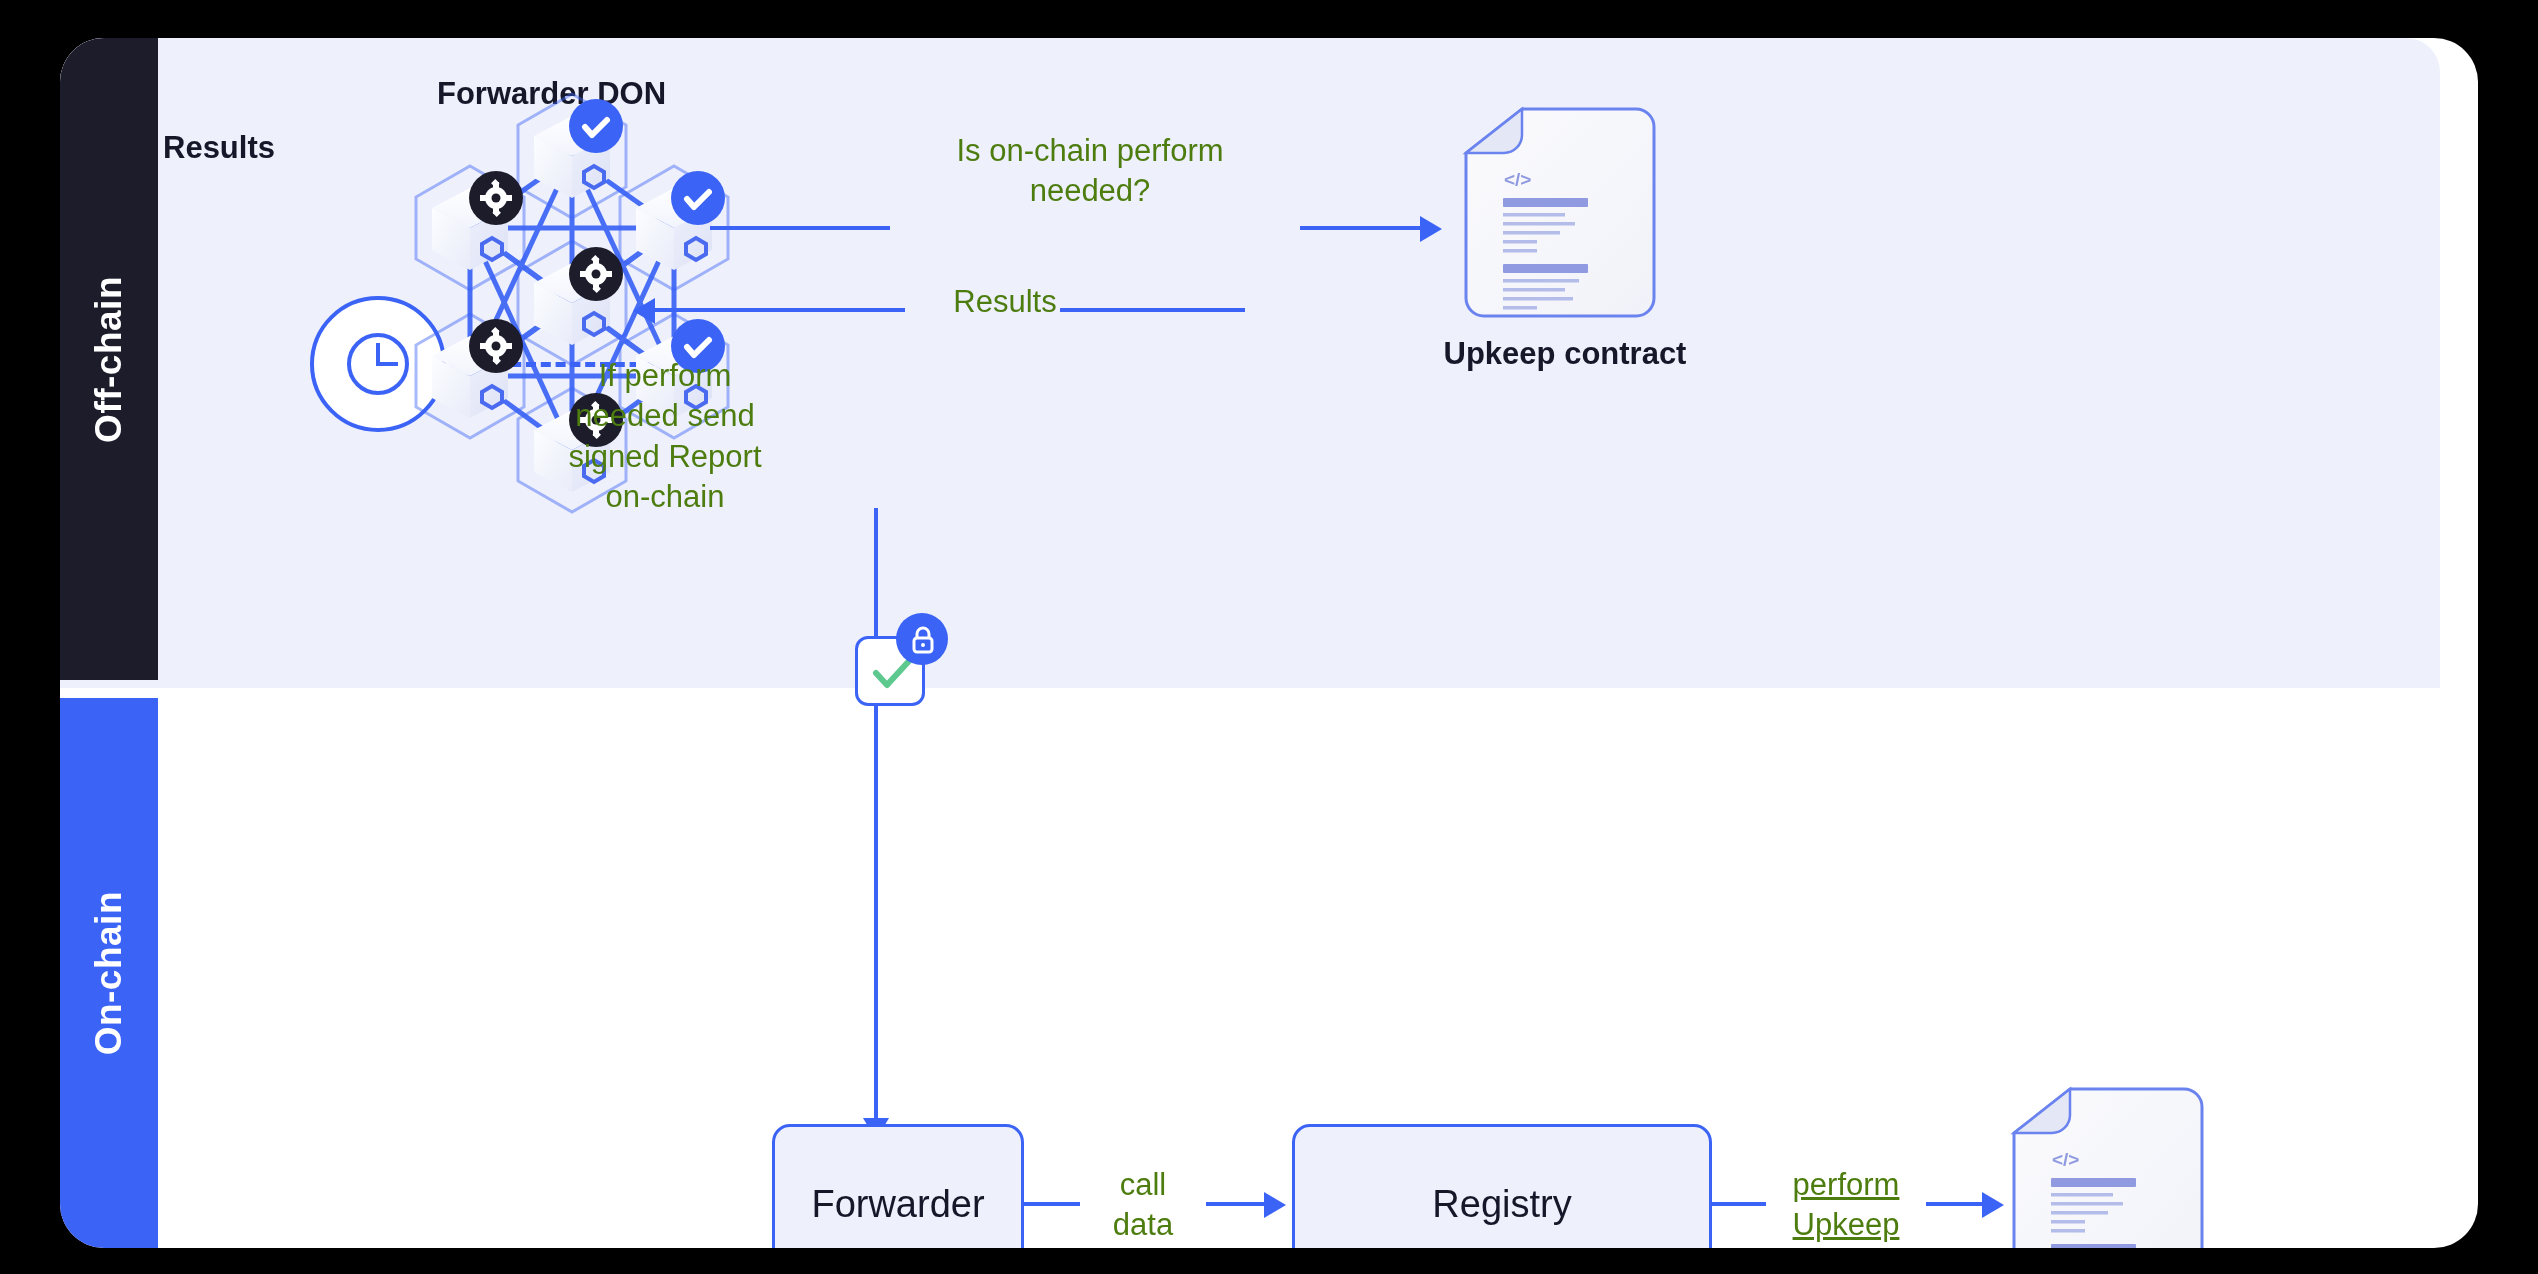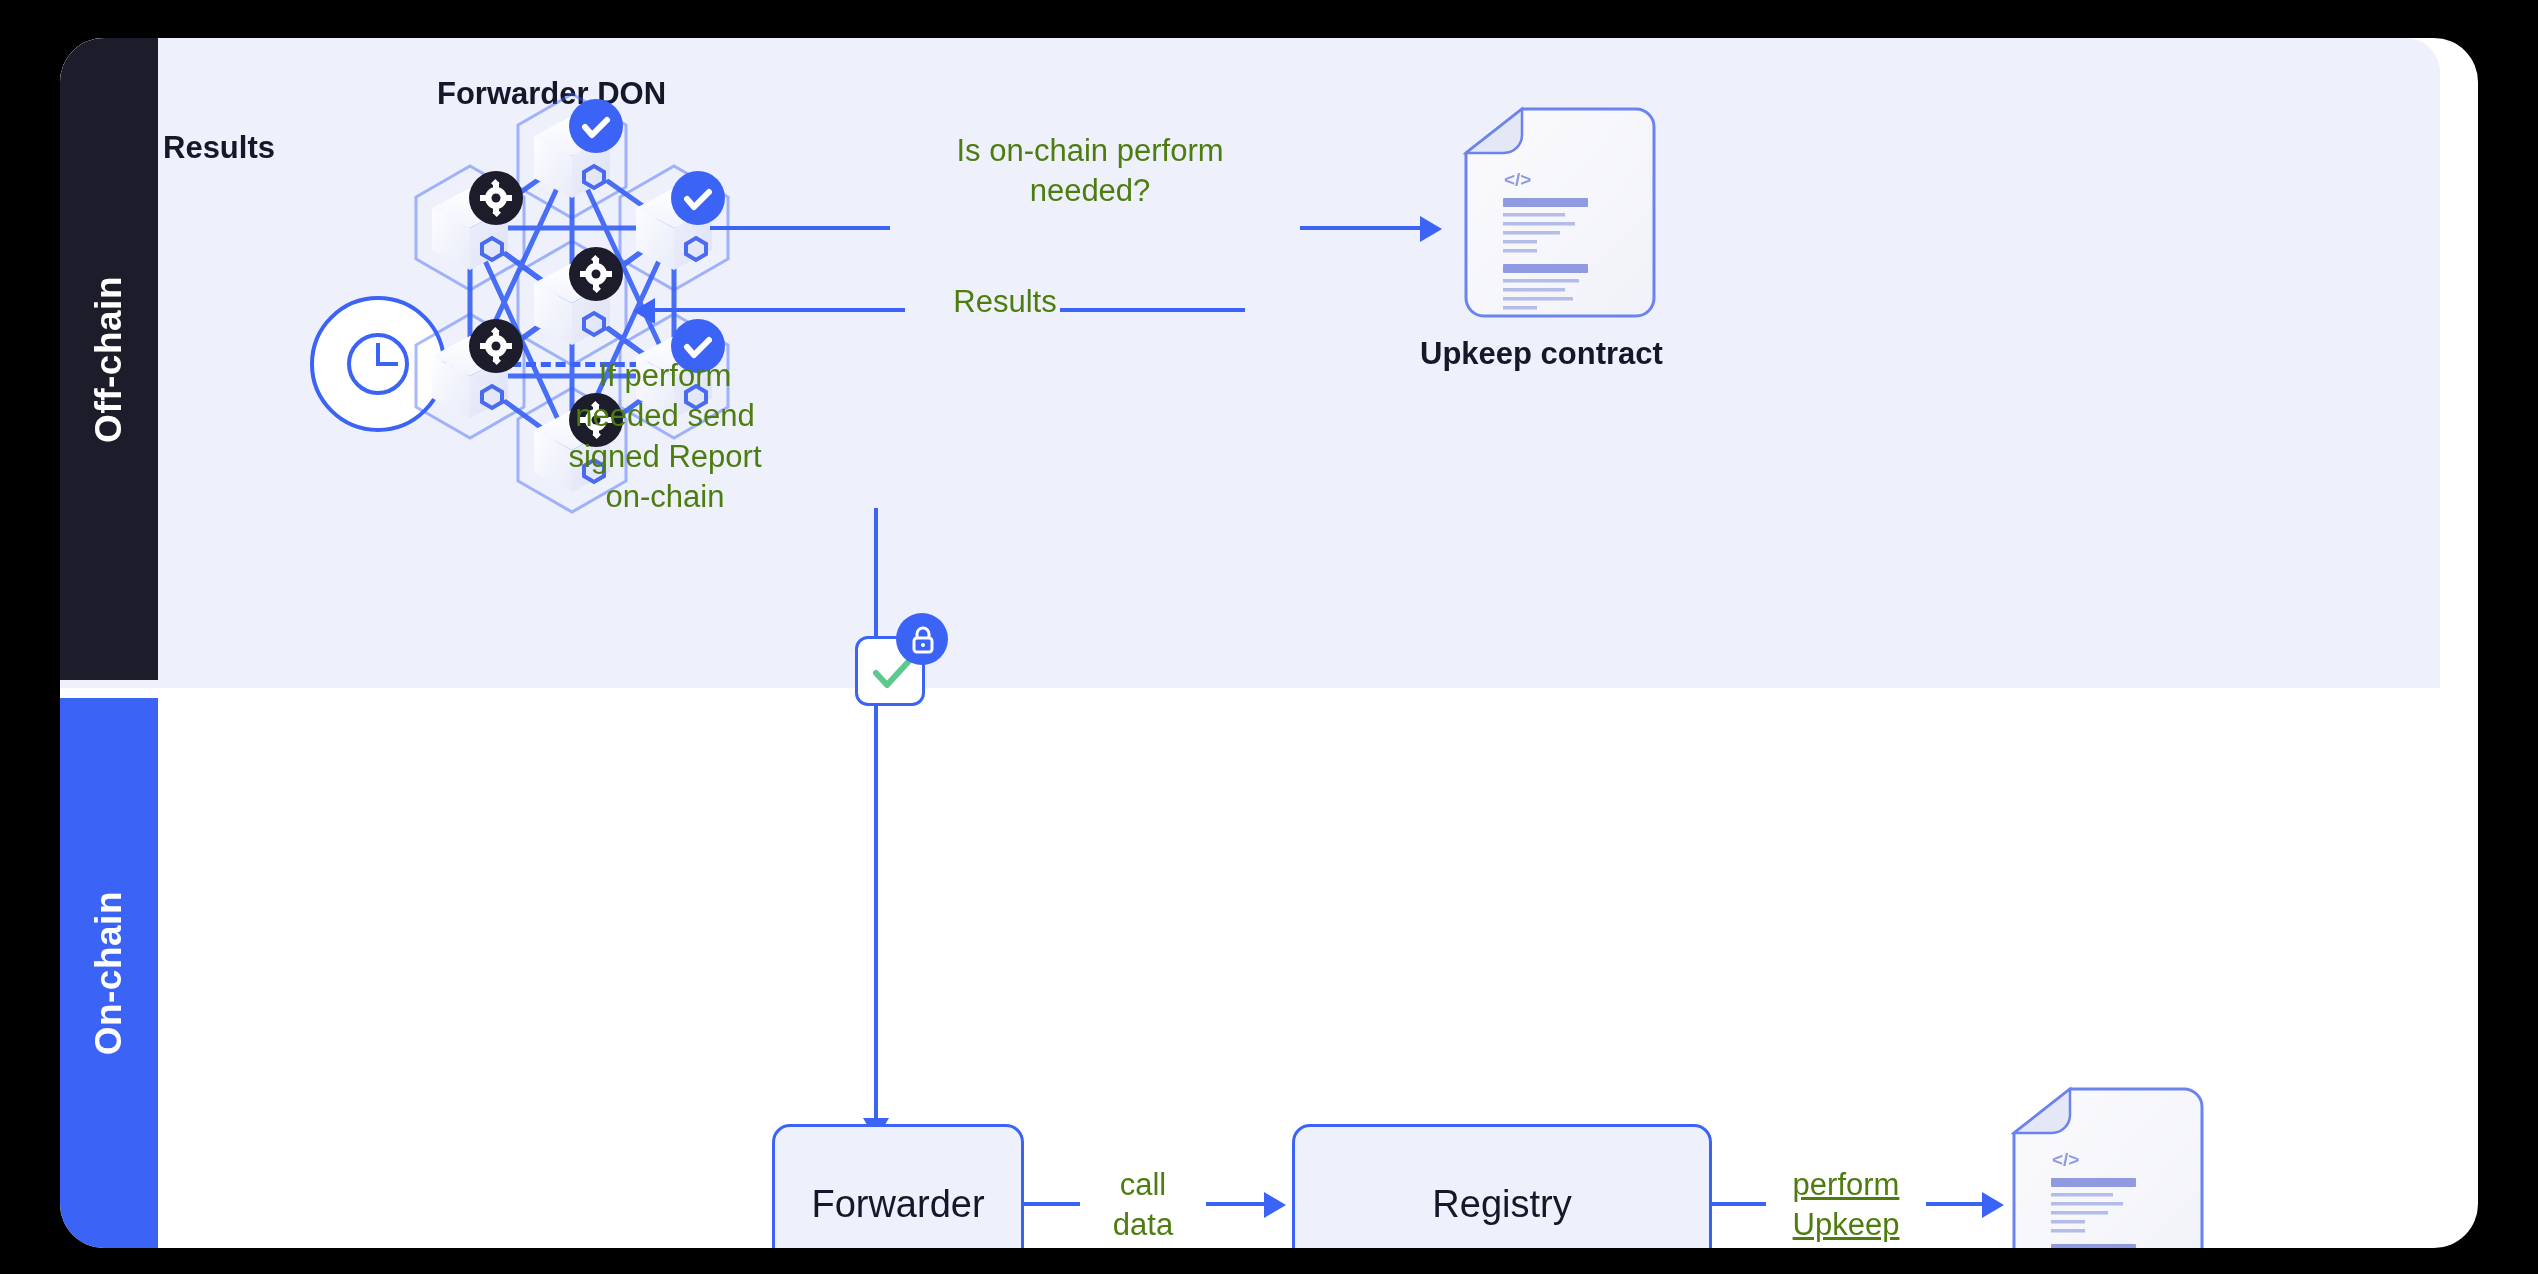--- a/index.html
+++ b/index.html
@@ -186,20 +186,21 @@
 
   
   .doc { position: absolute; }
 
   .doc-caption {
     position: absolute;
     color: #16182a;
     font-weight: 700;
     font-size: 31px;
     white-space: nowrap;
+    text-align: center;
   }
 </style>
 </head>
 <body>
 
 <div id="stage">
   <div class="card">
 
     <div class="offchain-panel"></div>
 

